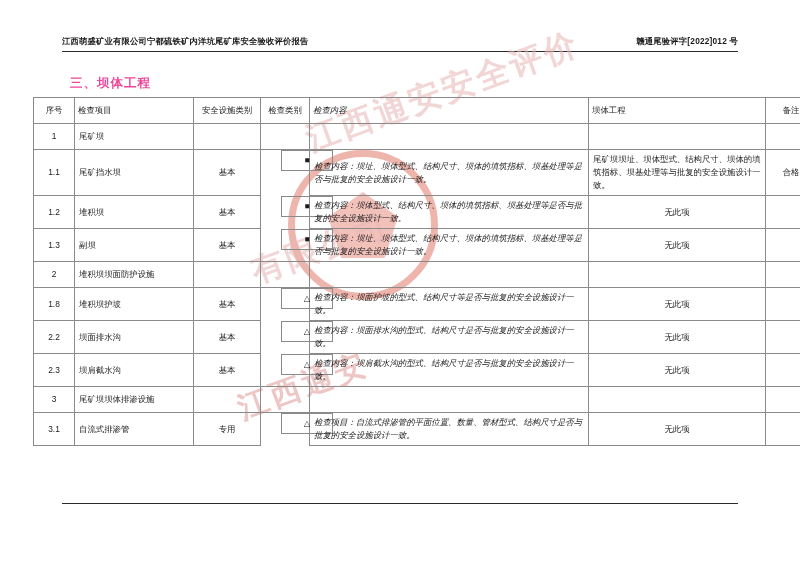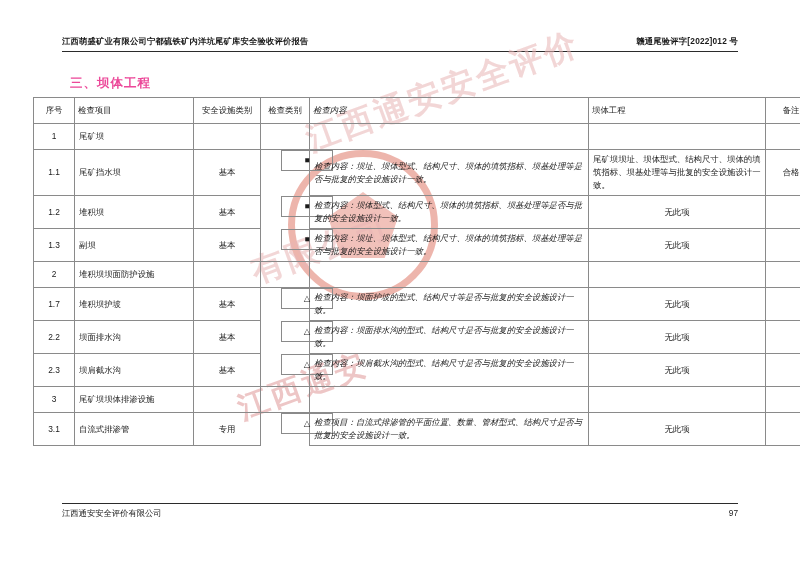--- a/index.html
+++ b/index.html
@@ -249,21 +249,21 @@
           <tr class="row-group">
             <td class="c-no">2</td>
             <td class="c-item">堆积坝坝面防护设施</td>
             <td class="c-cat"></td>
             <td class="c-type"></td>
             <td class="c-content"></td>
             <td class="c-result result-center"></td>
             <td class="c-remark"></td>
           </tr>
           <tr>
-            <td class="c-no">1.7</td>
+            <td class="c-no">1.8</td>
             <td class="c-item">堆积坝护坡</td>
             <td class="c-cat">基本</td>
             <td class="c-type mark">△</td>
             <td class="c-content">检查内容：坝面护坡的型式、结构尺寸等是否与批复的安全设施设计一致。</td>
             <td class="c-result result-center">无此项</td>
             <td class="c-remark"></td>
           </tr>
           <tr>
             <td class="c-no">2.2</td>
             <td class="c-item">坝面排水沟</td>
@@ -298,19 +298,15 @@
             <td class="c-type mark">△</td>
             <td class="c-content">检查项目：自流式排渗管的平面位置、数量、管材型式、结构尺寸是否与批复的安全设施设计一致。</td>
             <td class="c-result result-center">无此项</td>
             <td class="c-remark"></td>
           </tr>
         </tbody>
       </table>
     </div>
 
     <div class="footer-rule"></div>
-    <div class="footer-row">
-      <span>江西通安安全评价有限公司</span>
-      <span>97</span>
-    </div>
 
   </div>
 </div>
 
 </body></html>

